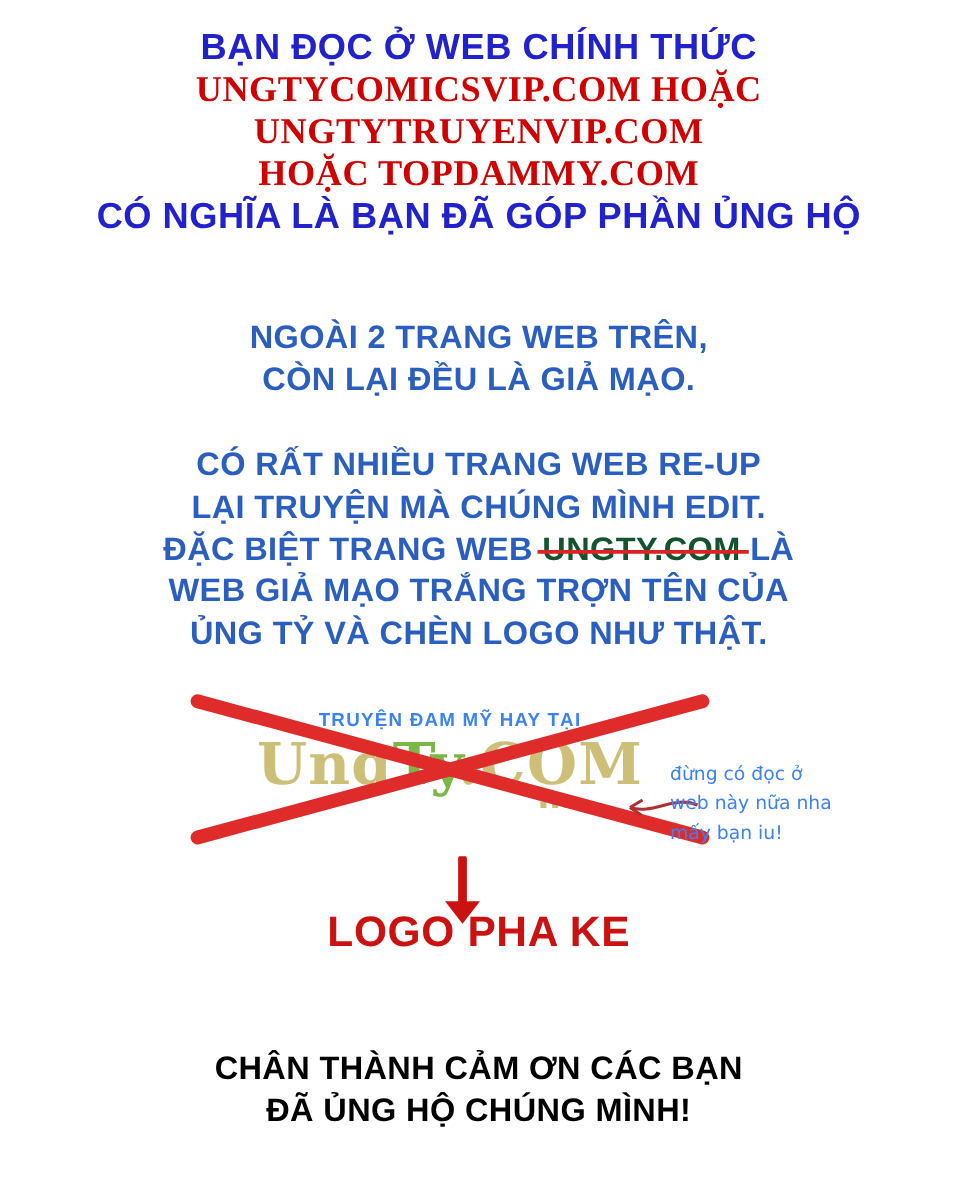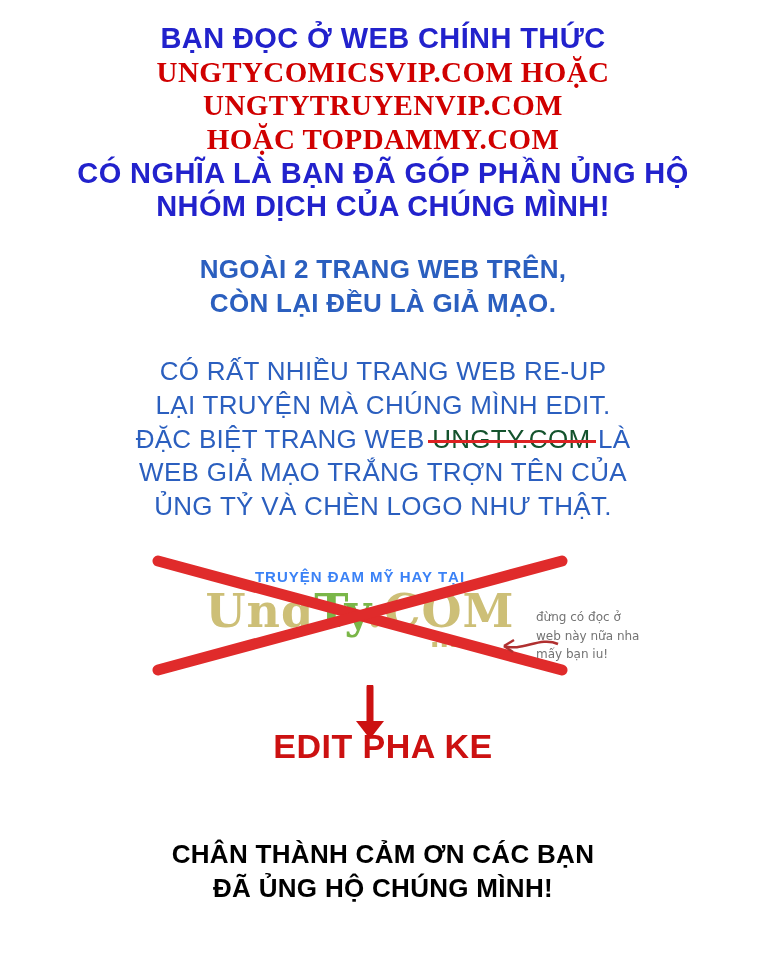--- a/index.html
+++ b/index.html
@@ -50,21 +50,21 @@
     text-transform: uppercase;
     line-height: 1.30;
   }
   .sec3 {
     position: absolute;
     top: 355px;
     left: 0;
     width: 100%;
     color: #2b5fbf;
     font-size: 26px;
-    font-weight: normal;
+    font-weight: bold;
     letter-spacing: 0.3px;
     text-transform: uppercase;
     line-height: 1.30;
   }
   .strike {
     color: #14532d;
     position: relative;
     display: inline-block;
   }
   .strike::after {
@@ -136,22 +136,22 @@
     left: 150px;
     width: 420px;
     height: 125px;
     pointer-events: none;
   }
   .annot {
     position: absolute;
     top: 608px;
     left: 536px;
     width: 180px;
-    color: #737373;
-    font-size: 12px;
+    color: #3b82f6;
+    font-size: 15px;
     line-height: 1.55;
     font-family: "DejaVu Sans", sans-serif;
   }
   .arrow-down {
     position: absolute;
     top: 685px;
     left: 350px;
     width: 40px;
     height: 55px;
   }
@@ -170,21 +170,20 @@
 </head>
 <body>
 
 <div class="page">
 
   <div class="hdr block">
     <span class="ln">BẠN ĐỌC Ở WEB CHÍNH THỨC</span>
     <span class="ln hdr-red">UNGTYCOMICSVIP.COM HOẶC UNGTYTRUYENVIP.COM</span>
     <span class="ln hdr-red">HOẶC TOPDAMMY.COM</span>
     <span class="ln">CÓ NGHĨA LÀ BẠN ĐÃ GÓP PHẦN ỦNG HỘ</span>
-    <span class="ln">NHÓM DỊCH CỦA CHÚNG MÌNH!</span>
   </div>
 
   <div class="sec2 block">
     <div>NGOÀI 2 TRANG WEB TRÊN,</div>
     <div>CÒN LẠI ĐỀU LÀ GIẢ MẠO.</div>
   </div>
 
   <div class="sec3 block">
     <div>CÓ RẤT NHIỀU TRANG WEB RE-UP</div>
     <div>LẠI TRUYỆN MÀ CHÚNG MÌNH EDIT.</div>
@@ -214,20 +213,20 @@
     <div>đừng có đọc ở</div>
     <div>web này nữa nha</div>
     <div>mấy bạn iu!</div>
   </div>
 
   <svg class="arrow-down" viewBox="0 0 40 55">
     <line x1="20" y1="2" x2="20" y2="40" stroke="#cc1111" stroke-width="7" stroke-linecap="round"></line>
     <path d="M6 36 L20 54 L34 36 Z" fill="#cc1111"></path>
   </svg>
 
-  <div class="logo-fake-label">EDIT PHA KE</div>
+  <div class="logo-fake-label">LOGO PHA KE</div>
 
   <div class="sec-thanks block">
     <div>CHÂN THÀNH CẢM ƠN CÁC BẠN</div>
     <div>ĐÃ ỦNG HỘ CHÚNG MÌNH!</div>
   </div>
 
 </div>
 
 </body></html>

